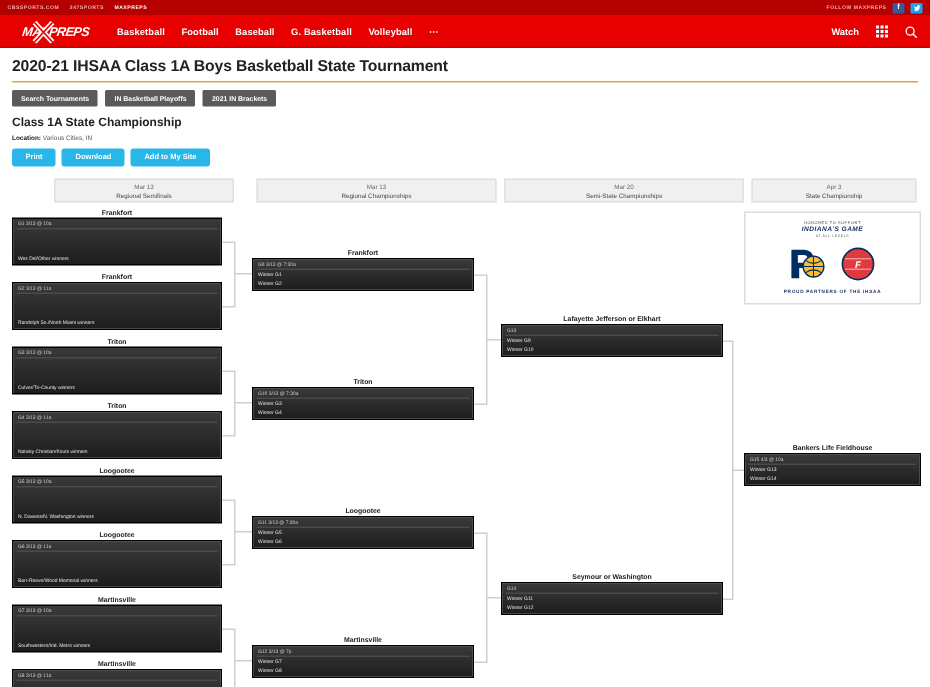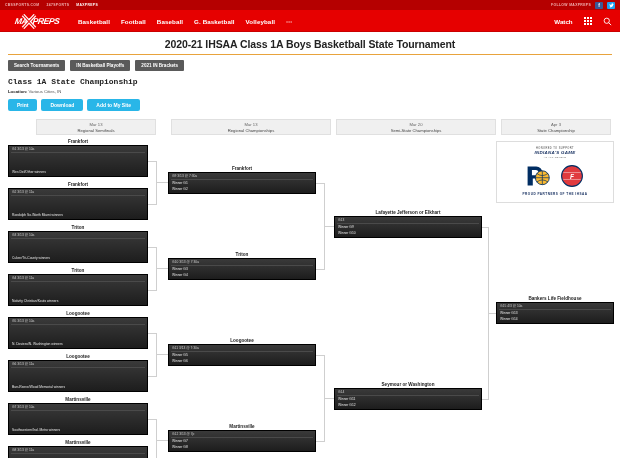--- a/index.html
+++ b/index.html
@@ -72,34 +72,33 @@
   .grid-icon { display: grid; grid-template-columns: repeat(3,2px);
     grid-template-rows: repeat(3,2px); gap: 1.2px; }
   .grid-icon i { background: #fff; display: block; width: 2px; height: 2px; }
   .search-icon svg { display: block; }
 
   
   .page-head { padding: 6px 8px 0 8px; }
   .page-title {
     font-size: 10.5px; font-weight: 700; color: #222222;
     letter-spacing: -0.1px;
-    text-align: center;
   }
   .title-rule { height: 1px; background: #e8a33d; margin-top: 4px; }
 
   .chip-row { display: flex; gap: 5px; padding: 5px 8px 0 8px; }
   .chip {
     background: #5a5a5a; color: #ffffff; font-size: 4.6px;
     font-weight: 700; padding: 3px 6px; border-radius: 1px;
     cursor: pointer; white-space: nowrap;
   }
 
   
   .champ-panel { padding: 6px 8px 0 8px; }
-  .champ-title { font-size: 8px; font-weight: 700; color: #222; font-family: Liberation Mono, monospace; }
+  .champ-title { font-size: 8px; font-weight: 700; color: #222; }
   .champ-loc { font-size: 4.3px; color: #555; margin-top: 2.5px; }
   .champ-loc b { color: #222; }
   .btn-row { display: flex; gap: 4px; margin-top: 5px; }
   .btn-blue {
     background: #29b6e8; color: #fff; font-size: 5px; font-weight: 700;
     padding: 3px 9px; border-radius: 2px; cursor: pointer; white-space: nowrap;
   }
 
   
   .bracket {

